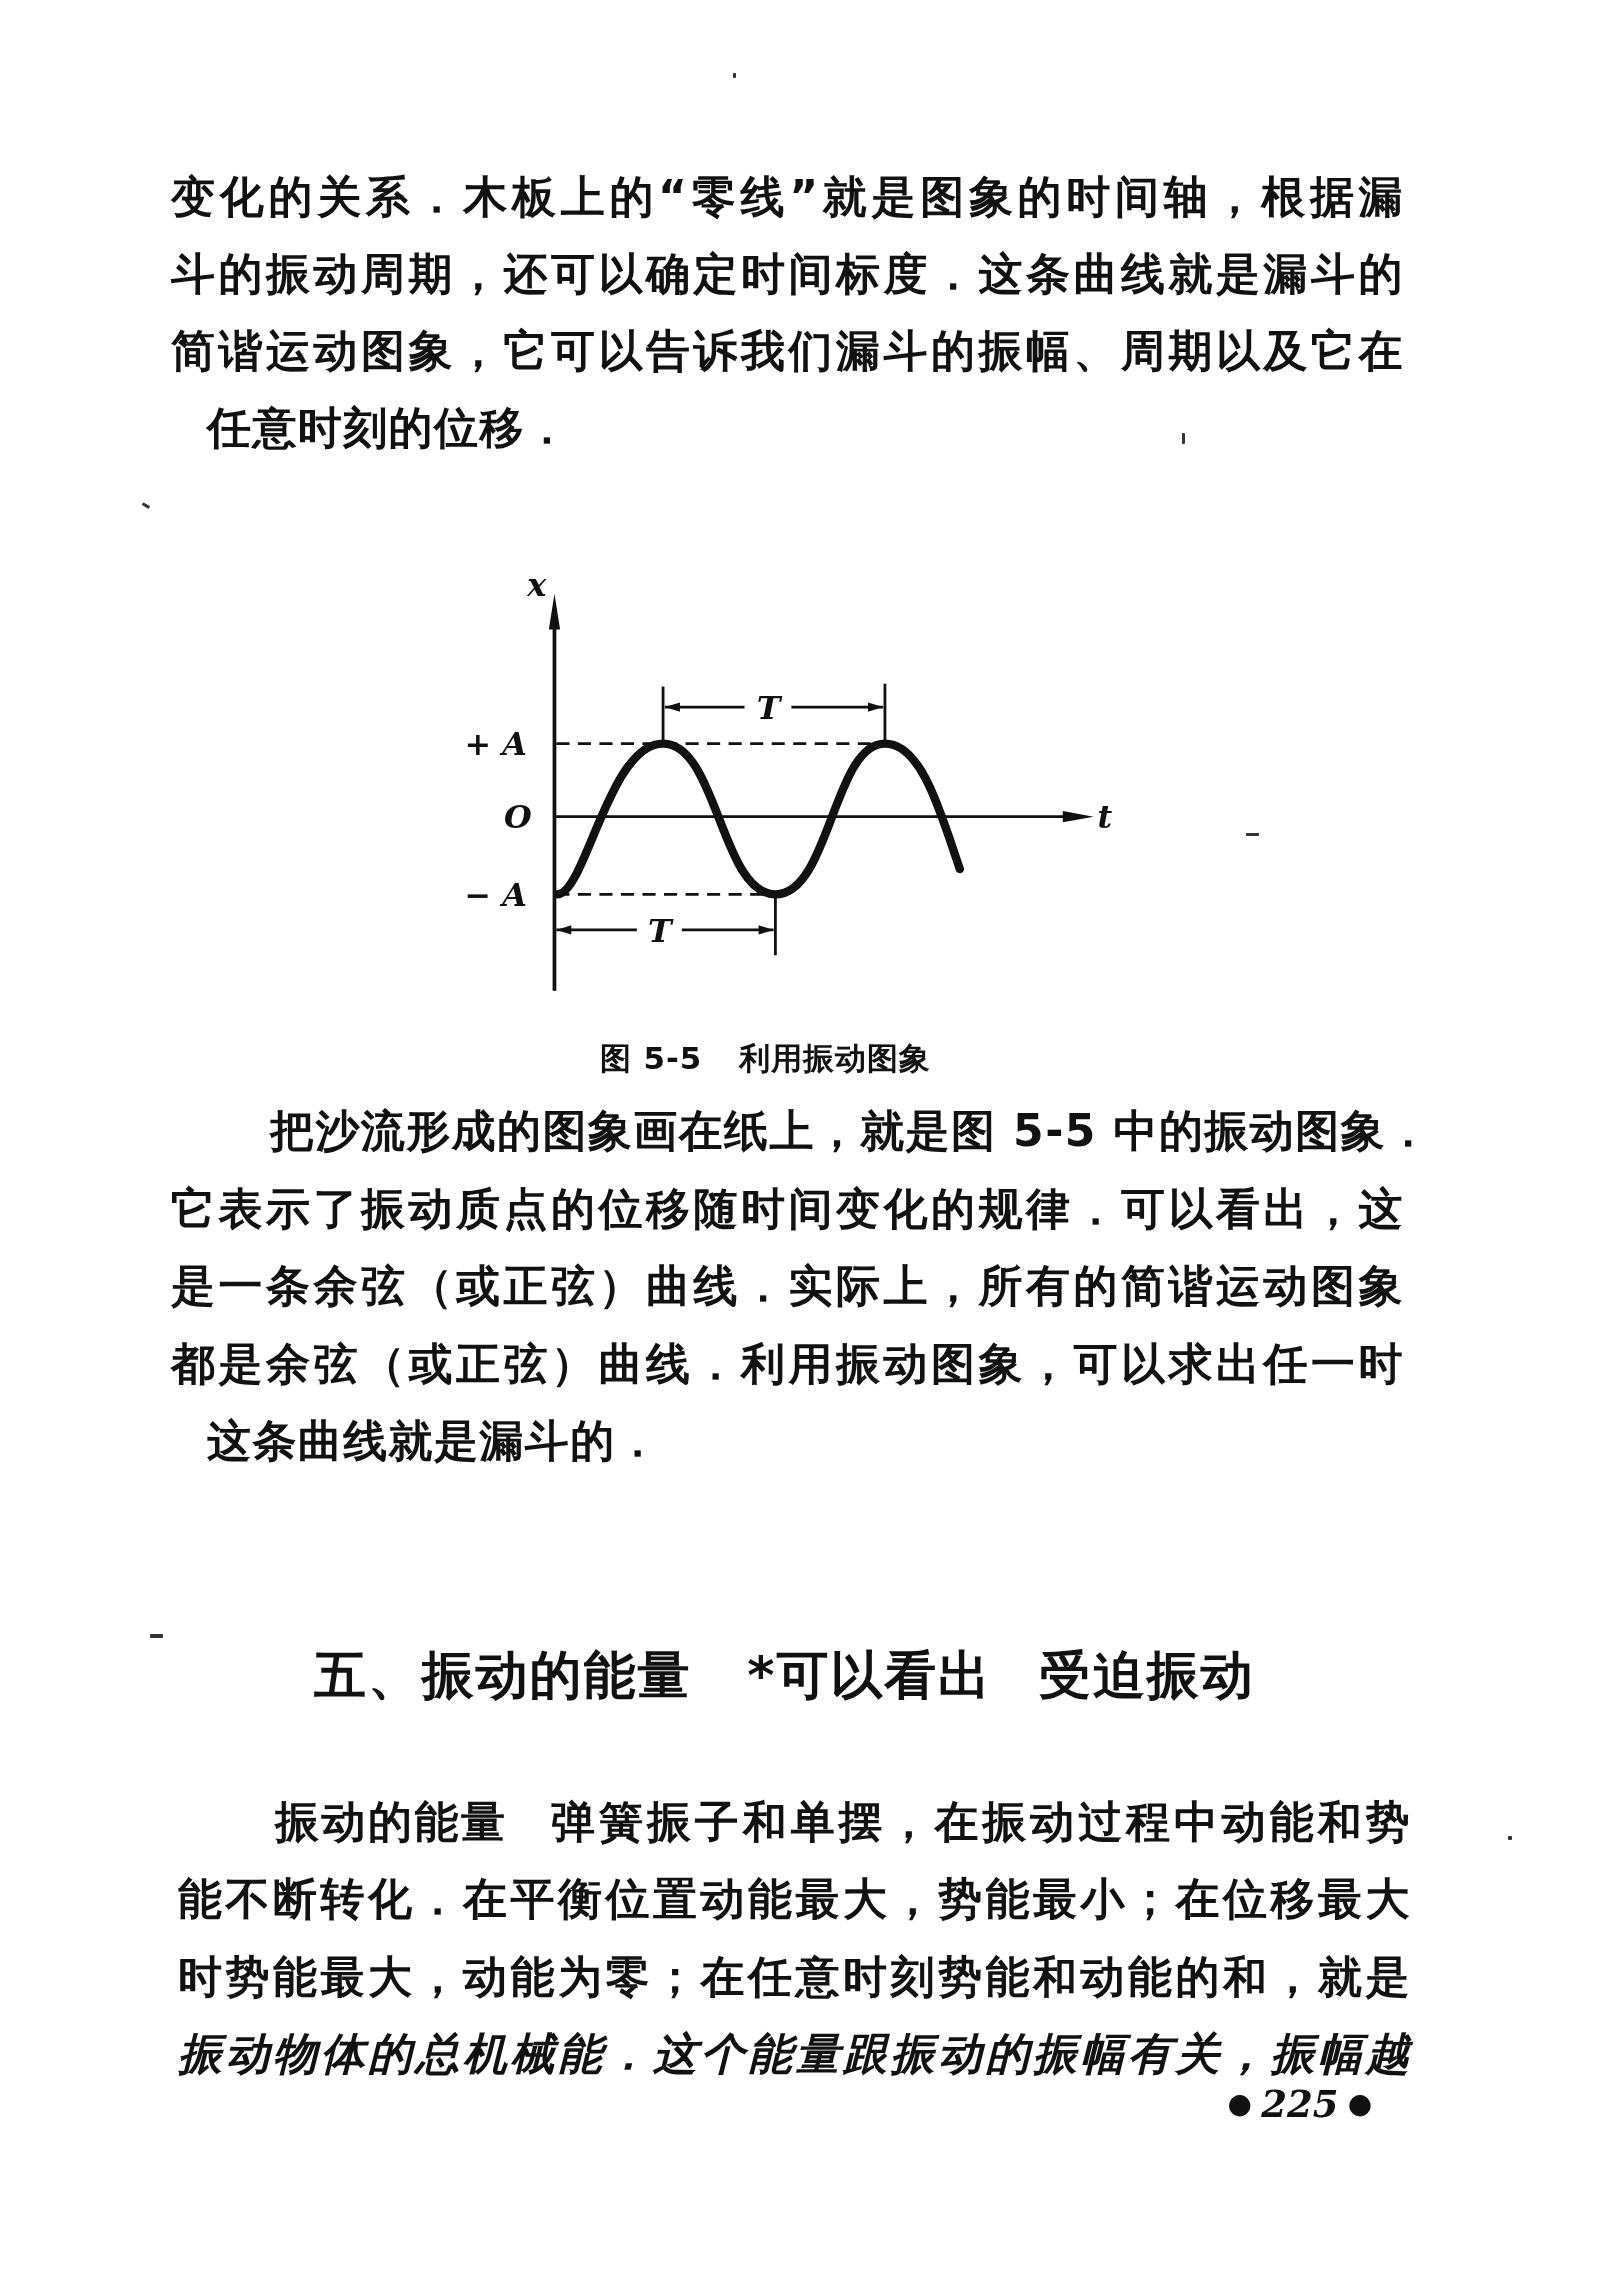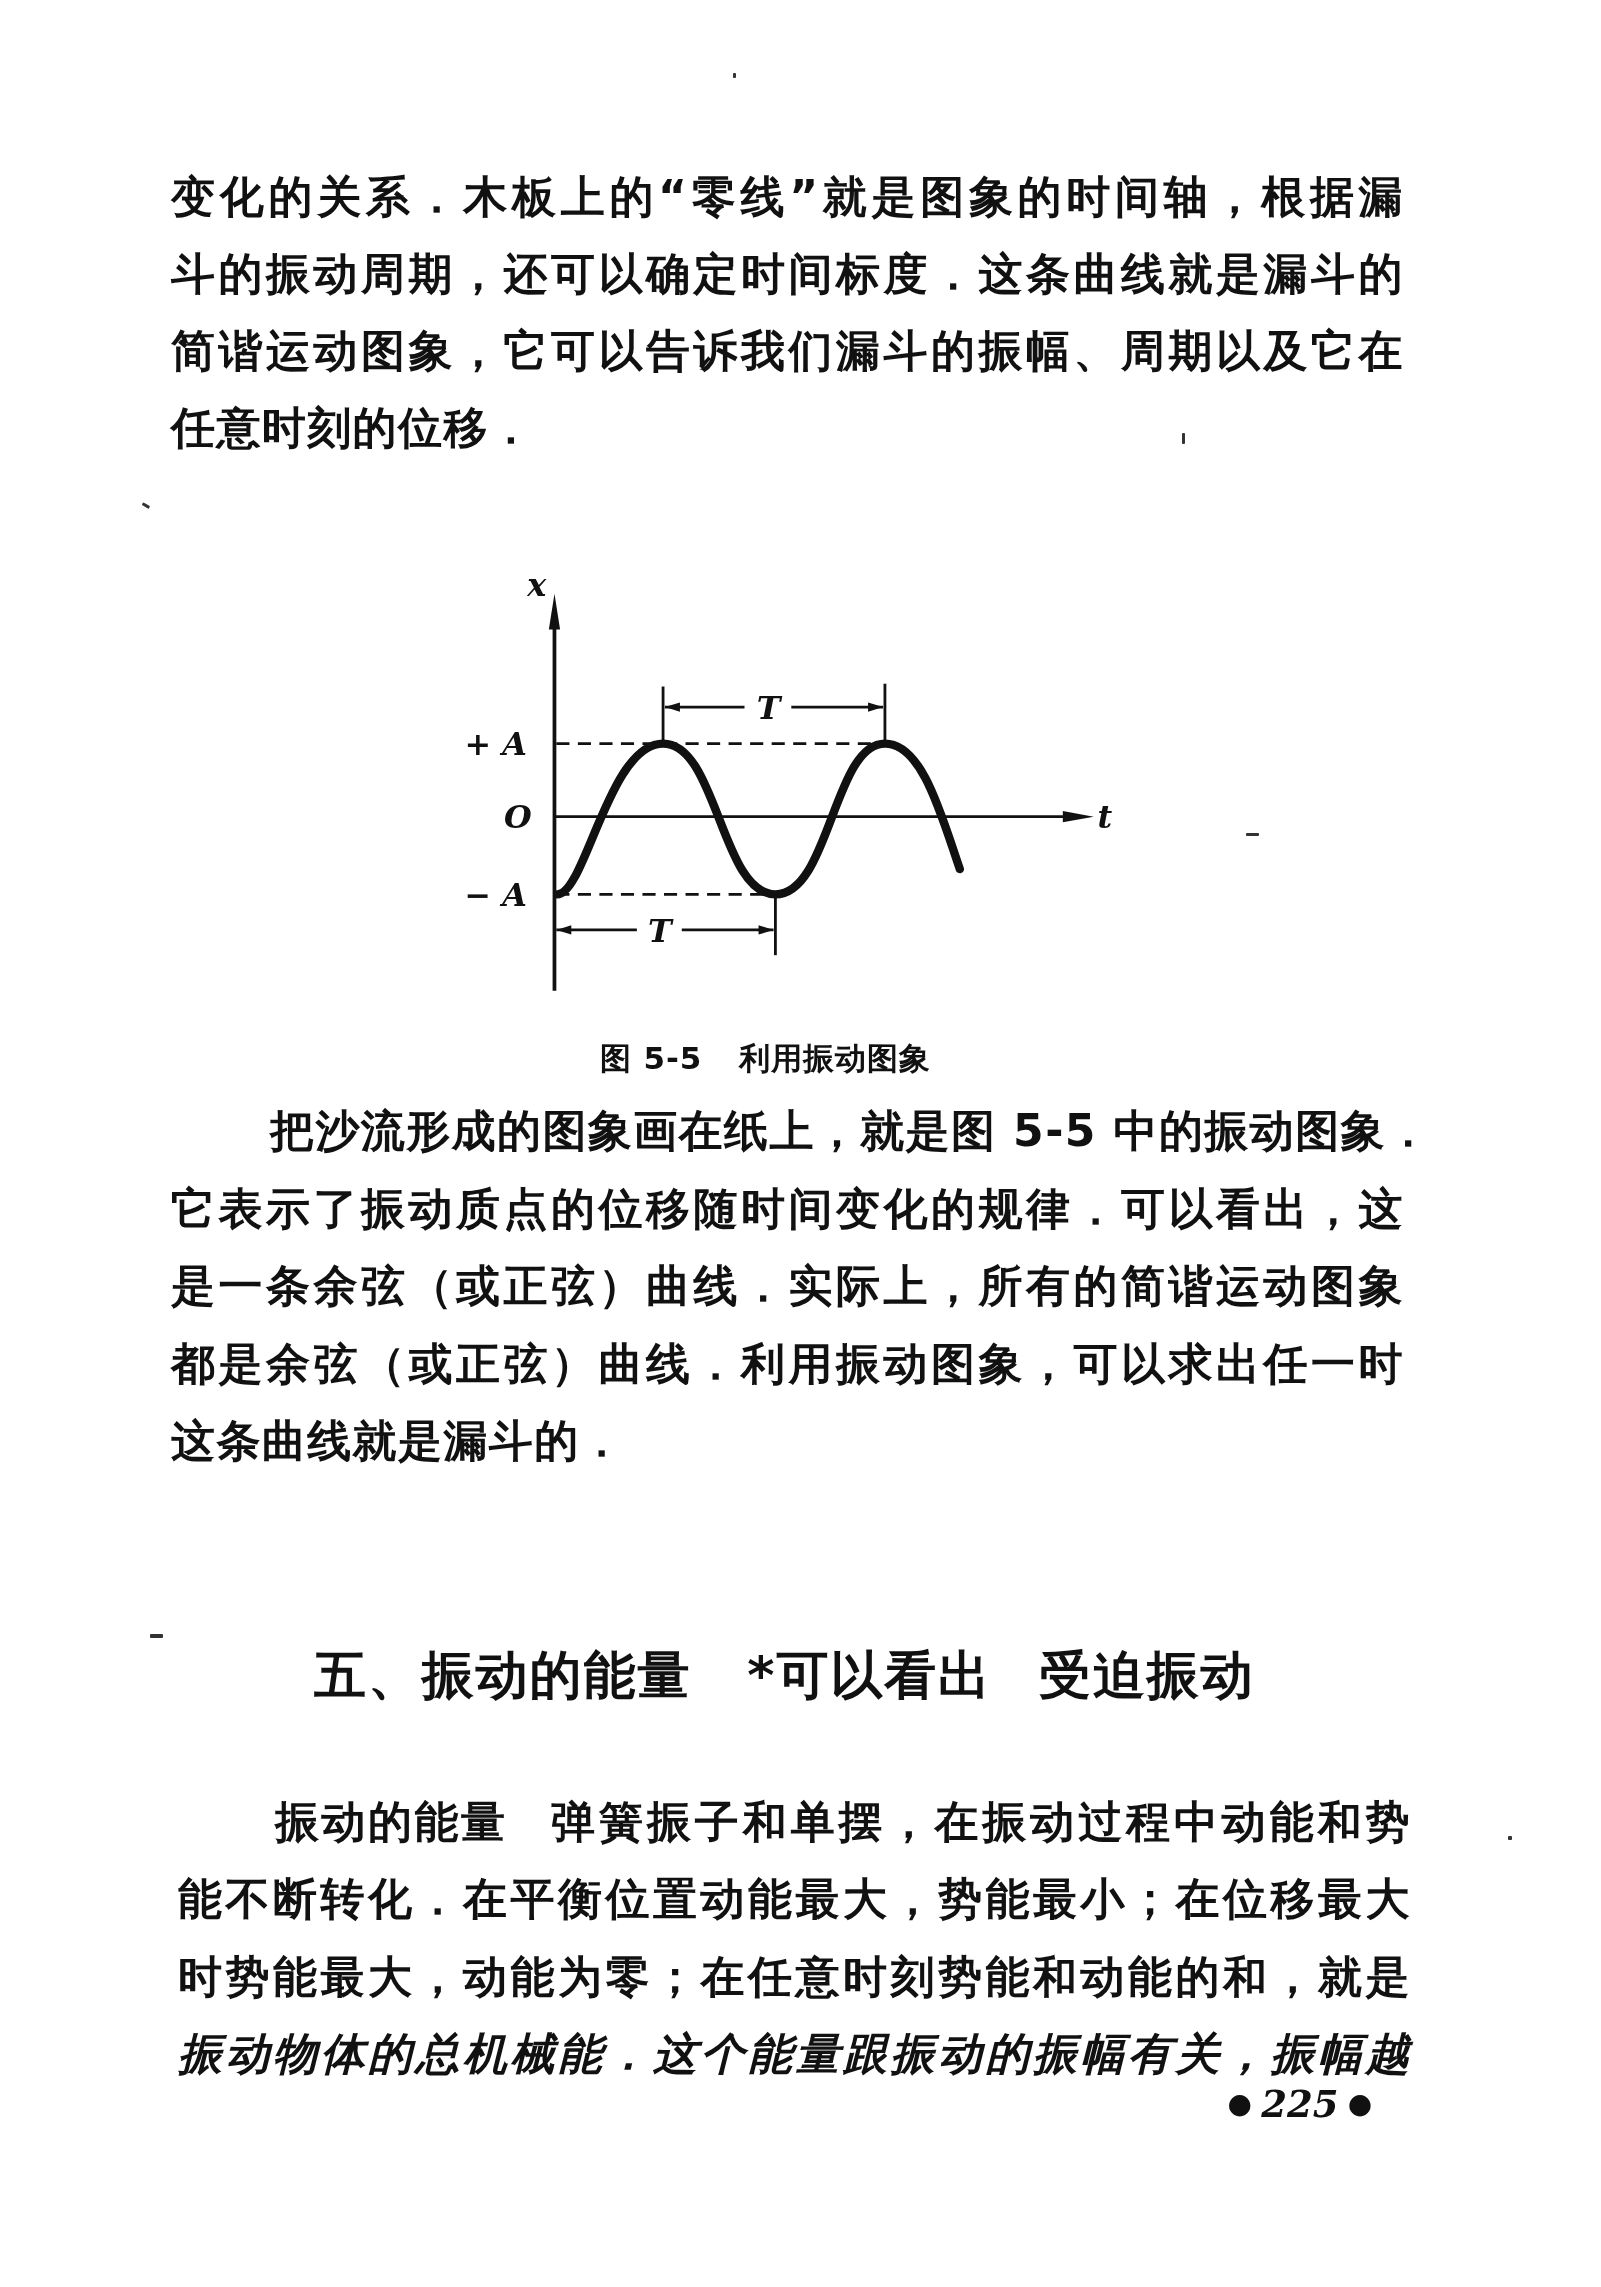--- a/index.html
+++ b/index.html
@@ -7,21 +7,21 @@
     width: 1601px; height: 2288px; position: relative; overflow: hidden;
     background: #ffffff; color: #111111;
     font-family: "DejaVu Sans", "Liberation Sans", sans-serif;
   }
   .line {
     position: absolute; left: 171px; width: 1233px;
     font-size: 44px; line-height: 49px; font-weight: bold;
     white-space: nowrap; letter-spacing: 1.4px;
     text-align: justify; text-align-last: justify;
   }
-  .line.short { text-align-last: left; width: auto; }
+  .line.short { text-align-last: left; width: auto; margin-left: 36px; }
   .figure { position: absolute; left: 440px; top: 562px; width: 712px; height: 440px; }
   .figure svg { width: 712px; height: 440px; display: block; }
   .fig-lbl { font-family: "DejaVu Serif", "Liberation Serif", serif; font-style: italic; font-weight: bold; font-size: 34px; fill: #111; }
   .caption {
     position: absolute; left: 600px; top: 1038px;
     font-size: 31px; font-weight: bold; white-space: nowrap; letter-spacing: 0.9px;
   }
   .caption .num { margin-right: 37px; }
   .heading {
     position: absolute; left: 314px; top: 1641px;

